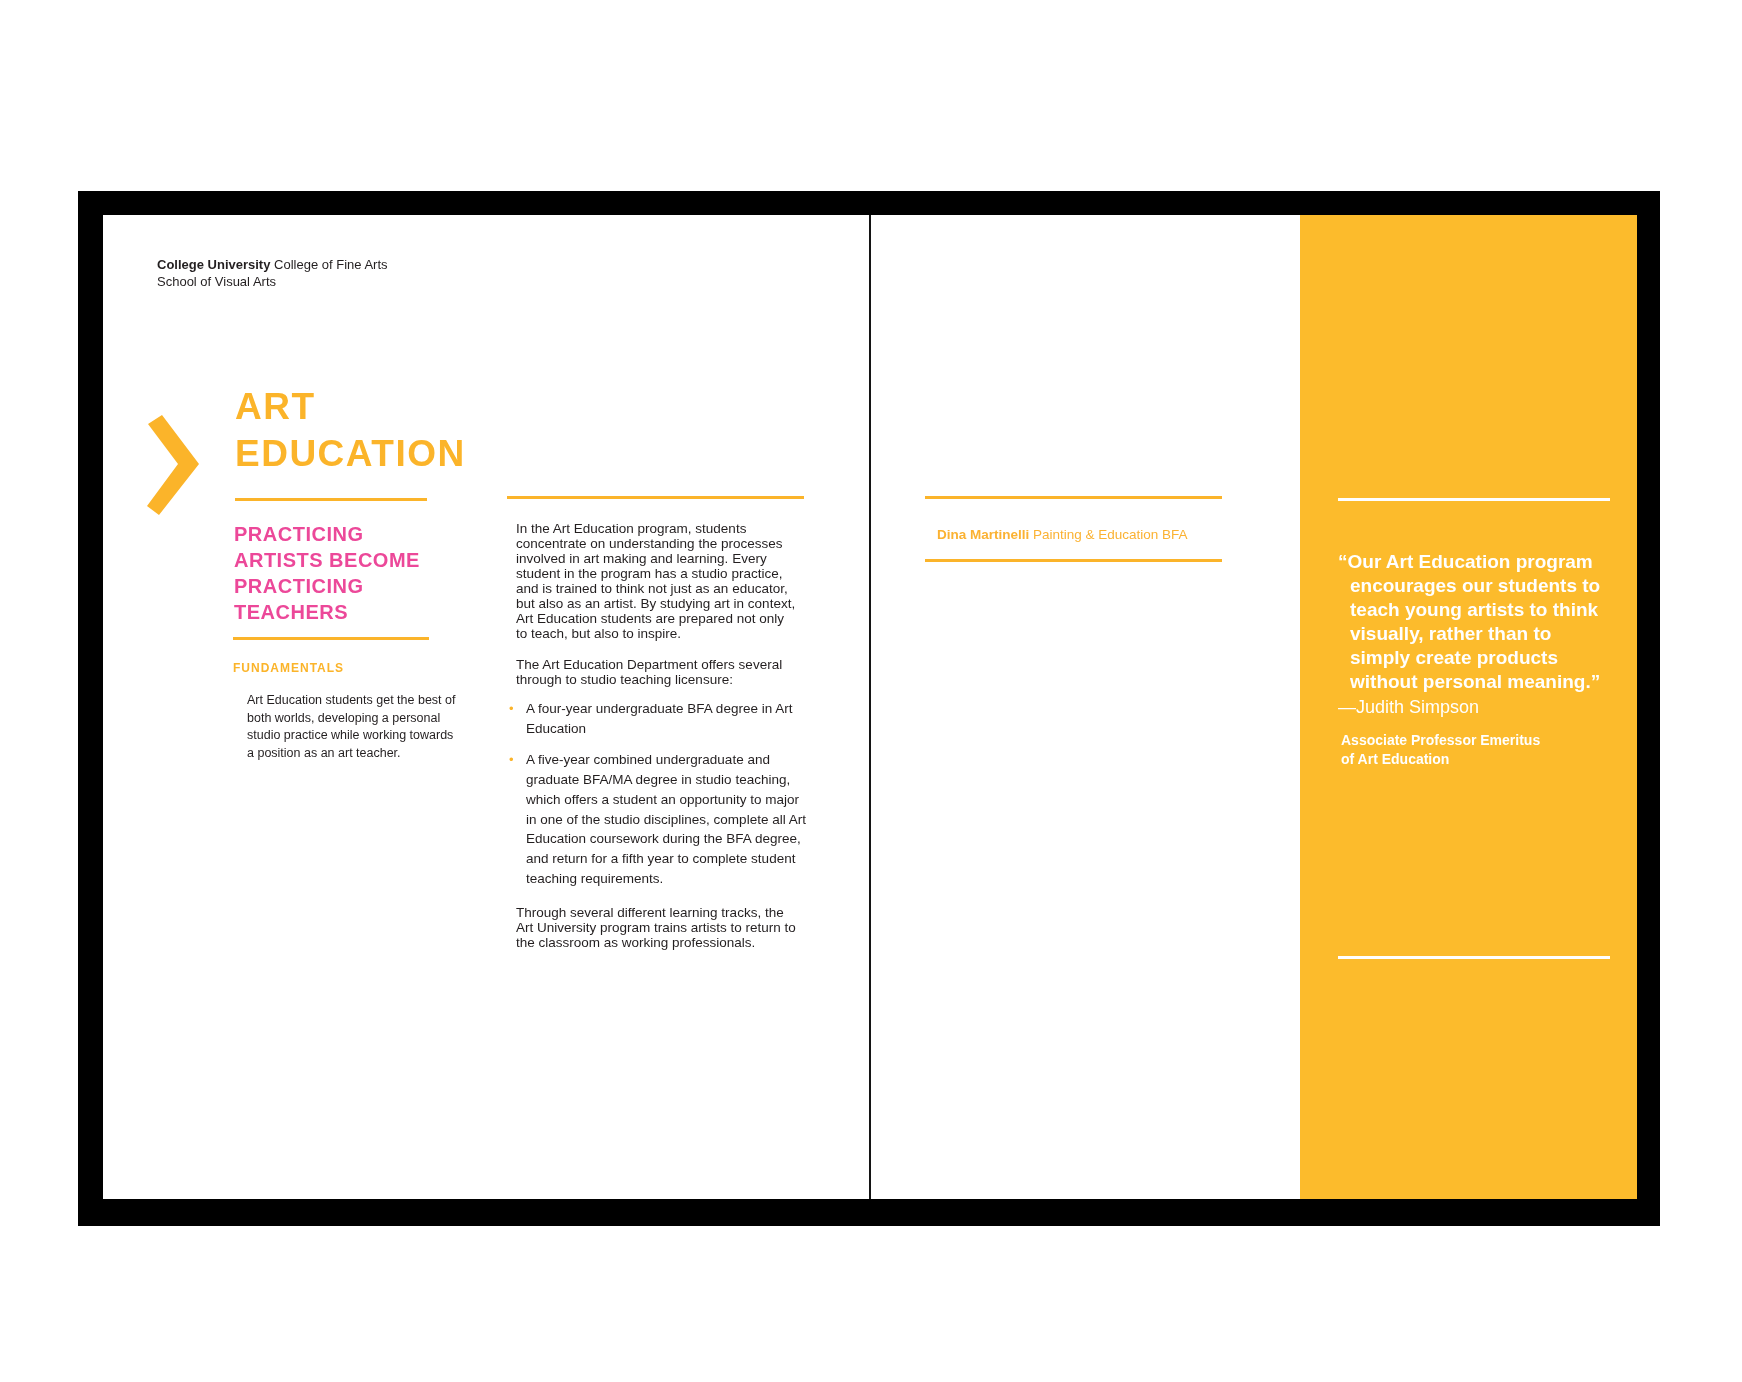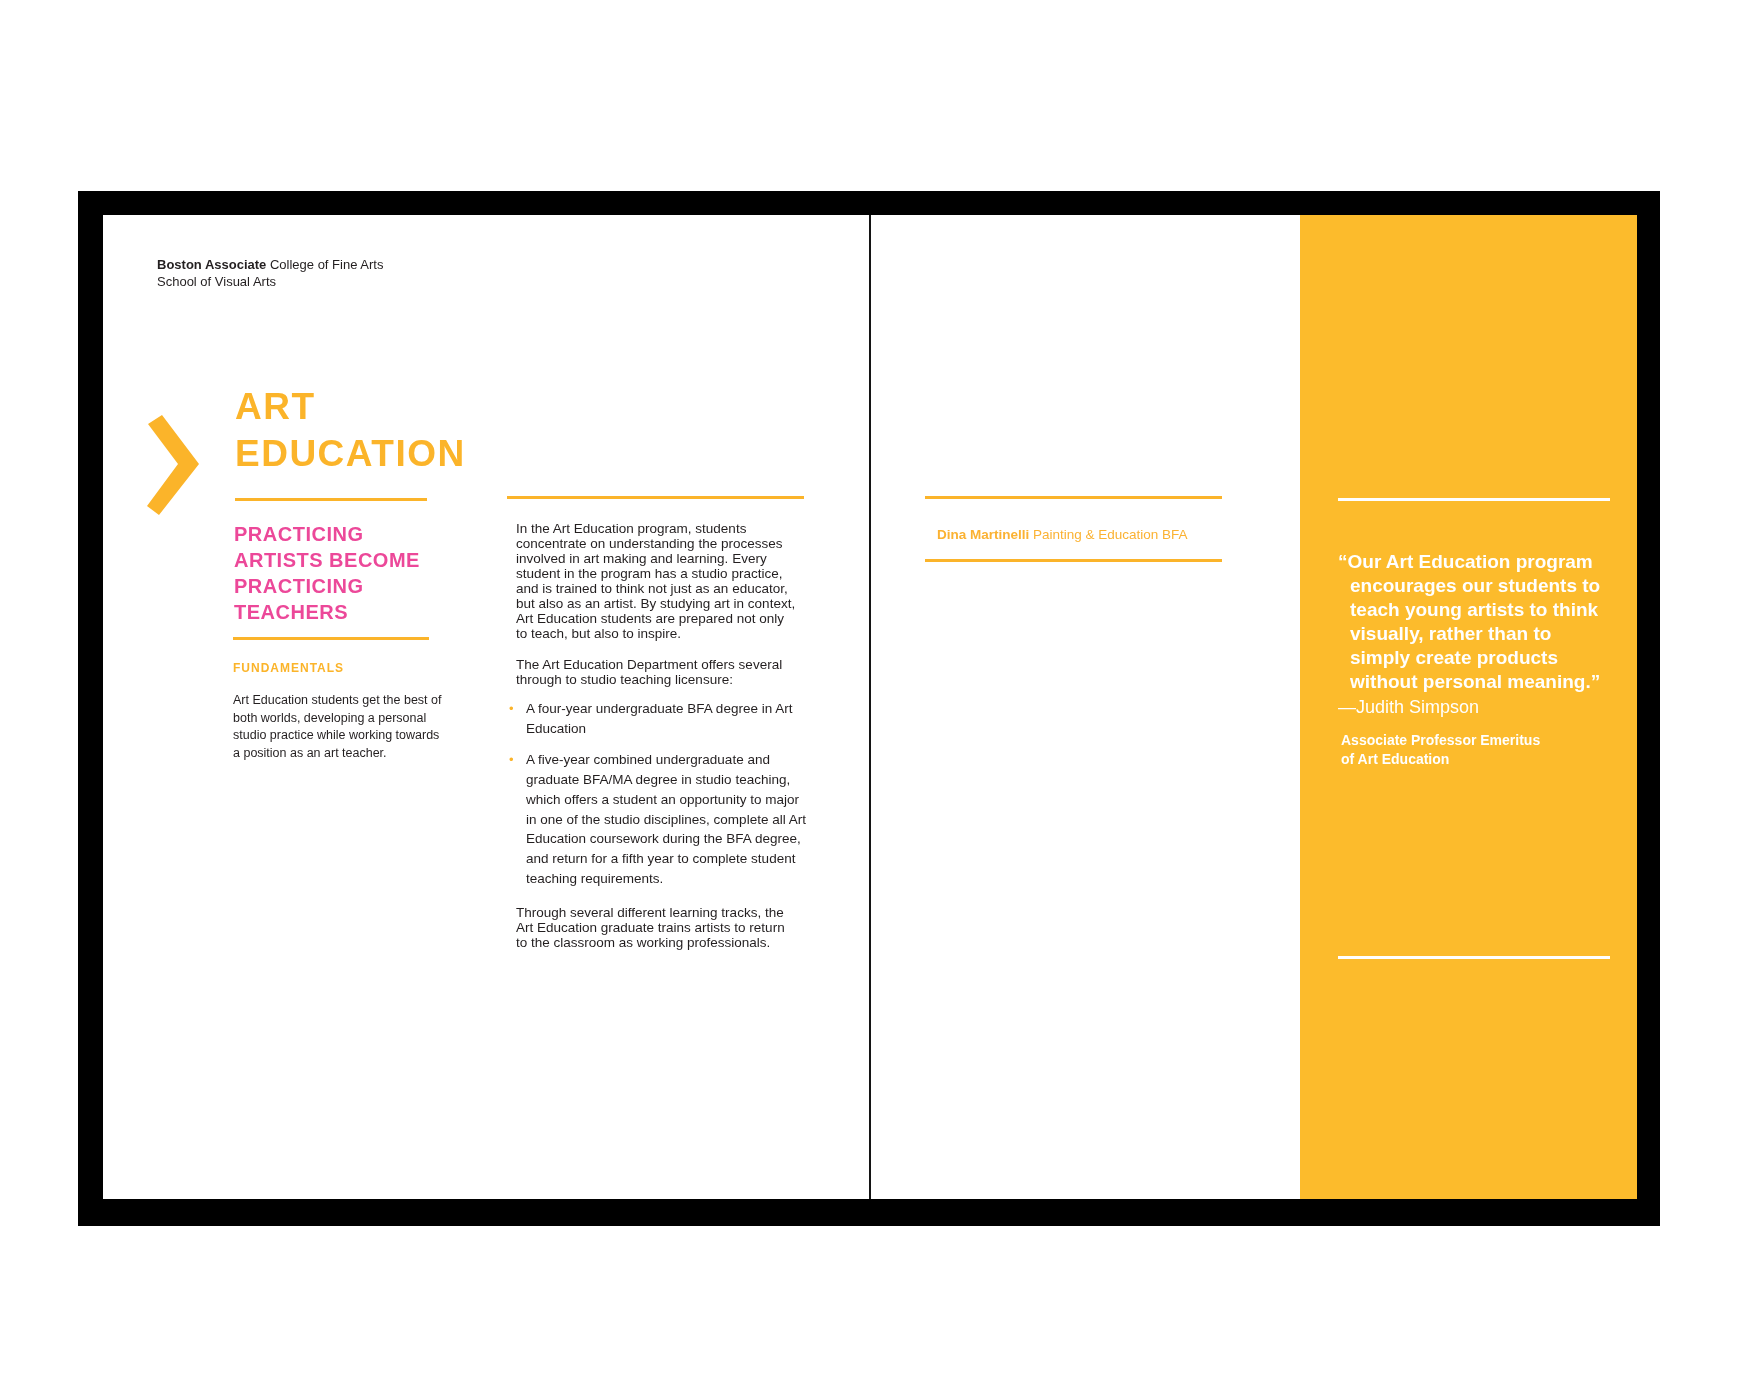--- a/index.html
+++ b/index.html
@@ -40,21 +40,21 @@
     position:absolute;left:131px;top:306px;
     font-size:20px;font-weight:bold;line-height:26px;letter-spacing:0.5px;
     color:#ec4899;
   }
   .rule-sub{left:130px;top:422px;width:196px;}
   .fund-head{
     position:absolute;left:130px;top:446px;
     font-size:12px;font-weight:bold;letter-spacing:1px;color:#FBB42A;
   }
   .fund-text{
-    position:absolute;left:130px;top:477px;width:212px;
+    position:absolute;left:144px;top:477px;width:212px;
     font-size:12.5px;line-height:17.5px;color:#231f20;
   }
   .fund-text p{margin:0 0 14px 0;}
   
   .col2{position:absolute;left:404px;top:281px;width:300px;color:#231f20;}
   .col2 .crule{height:3px;background:#FBB42A;width:297px;}
   .col2 p{margin:9px;font-size:13.5px;line-height:15px;}
   .col2 .p1{margin-top:22px;}
   .col2 .p2{margin-top:16px;}
   .bullets{margin:12px 0 0 0;padding:0;list-style:none;}
@@ -101,21 +101,21 @@
     font-size:14px;font-weight:bold;line-height:19px;color:#ffffff;
   }
 </style>
 </head>
 <body>
 
 <div class="frame">
   <div class="inner">
 
     <div class="brand">
-      <div><b>Boston Associate</b><span> College of Fine Arts</span></div>
+      <div><b>College University</b><span> College of Fine Arts</span></div>
       <div>School of Visual Arts</div>
     </div>
 
     <svg class="chevron" viewBox="0 0 52 100">
       <polygon points="15,0 52,49 12,100 0,91 31,49 1,9" fill="#FBB42A"></polygon>
     </svg>
 
     <div class="title">
       <div>ART</div>
       <div>EDUCATION</div>
@@ -136,21 +136,21 @@
     </div>
 
     <div class="col2">
       <div class="crule"></div>
       <p class="p1">In the Art Education program, students concentrate on understanding the processes involved in art making and learning. Every student in the program has a studio practice, and is trained to think not just as an educator, but also as an artist. By studying art in context, Art Education students are prepared not only to teach, but also to inspire.</p>
       <p class="p2">The Art Education Department offers several through to studio teaching licensure:</p>
       <ul class="bullets">
         <li><span class="dot">•</span><span>A four-year undergraduate BFA degree in Art Education</span></li>
         <li><span class="dot">•</span><span>A five-year combined undergraduate and graduate BFA/MA degree in studio teaching, which offers a student an opportunity to major in one of the studio disciplines, complete all Art Education coursework during the BFA degree, and return for a fifth year to complete student teaching requirements.</span></li>
       </ul>
-      <p class="p3">Through several different learning tracks, the Art Education graduate trains artists to return to the classroom as working professionals.</p>
+      <p class="p3">Through several different learning tracks, the Art University program trains artists to return to the classroom as working professionals.</p>
     </div>
 
     <div class="fold"></div>
 
     <div class="midpanel">
       <div class="crule"></div>
       <p class="attr-mid"><b>Dina Martinelli</b><span> Painting &amp; Education BFA</span></p>
       <div class="crule-bottom"></div>
     </div>
 

